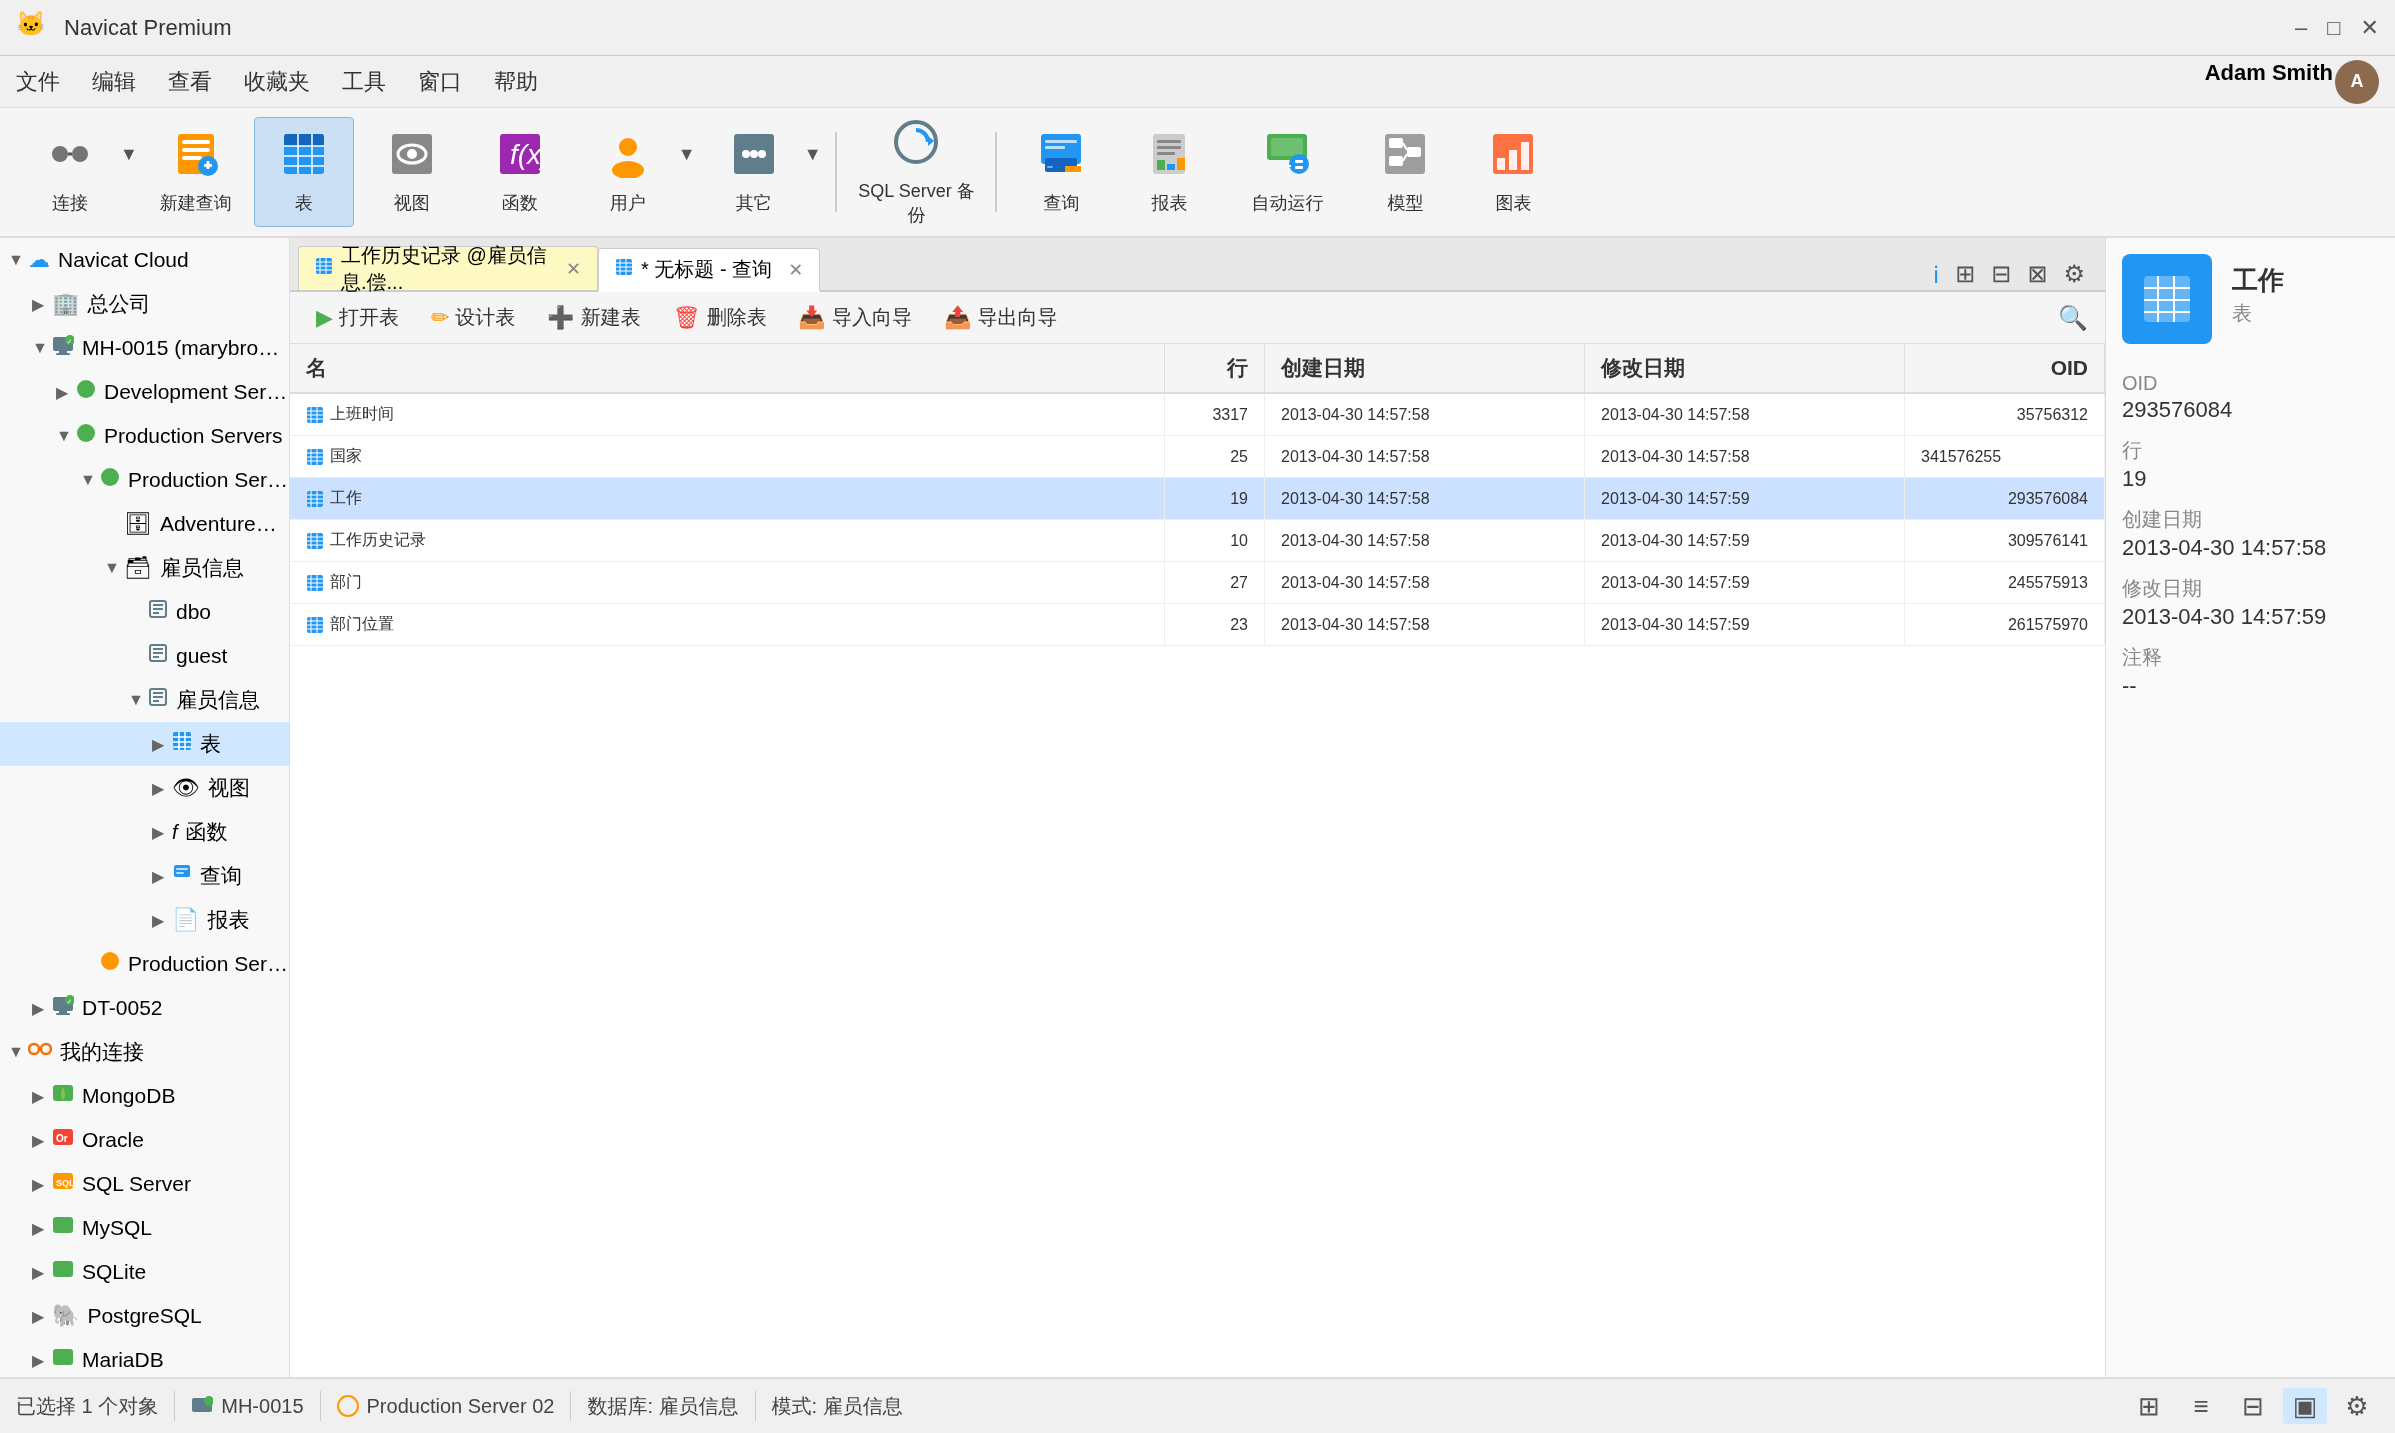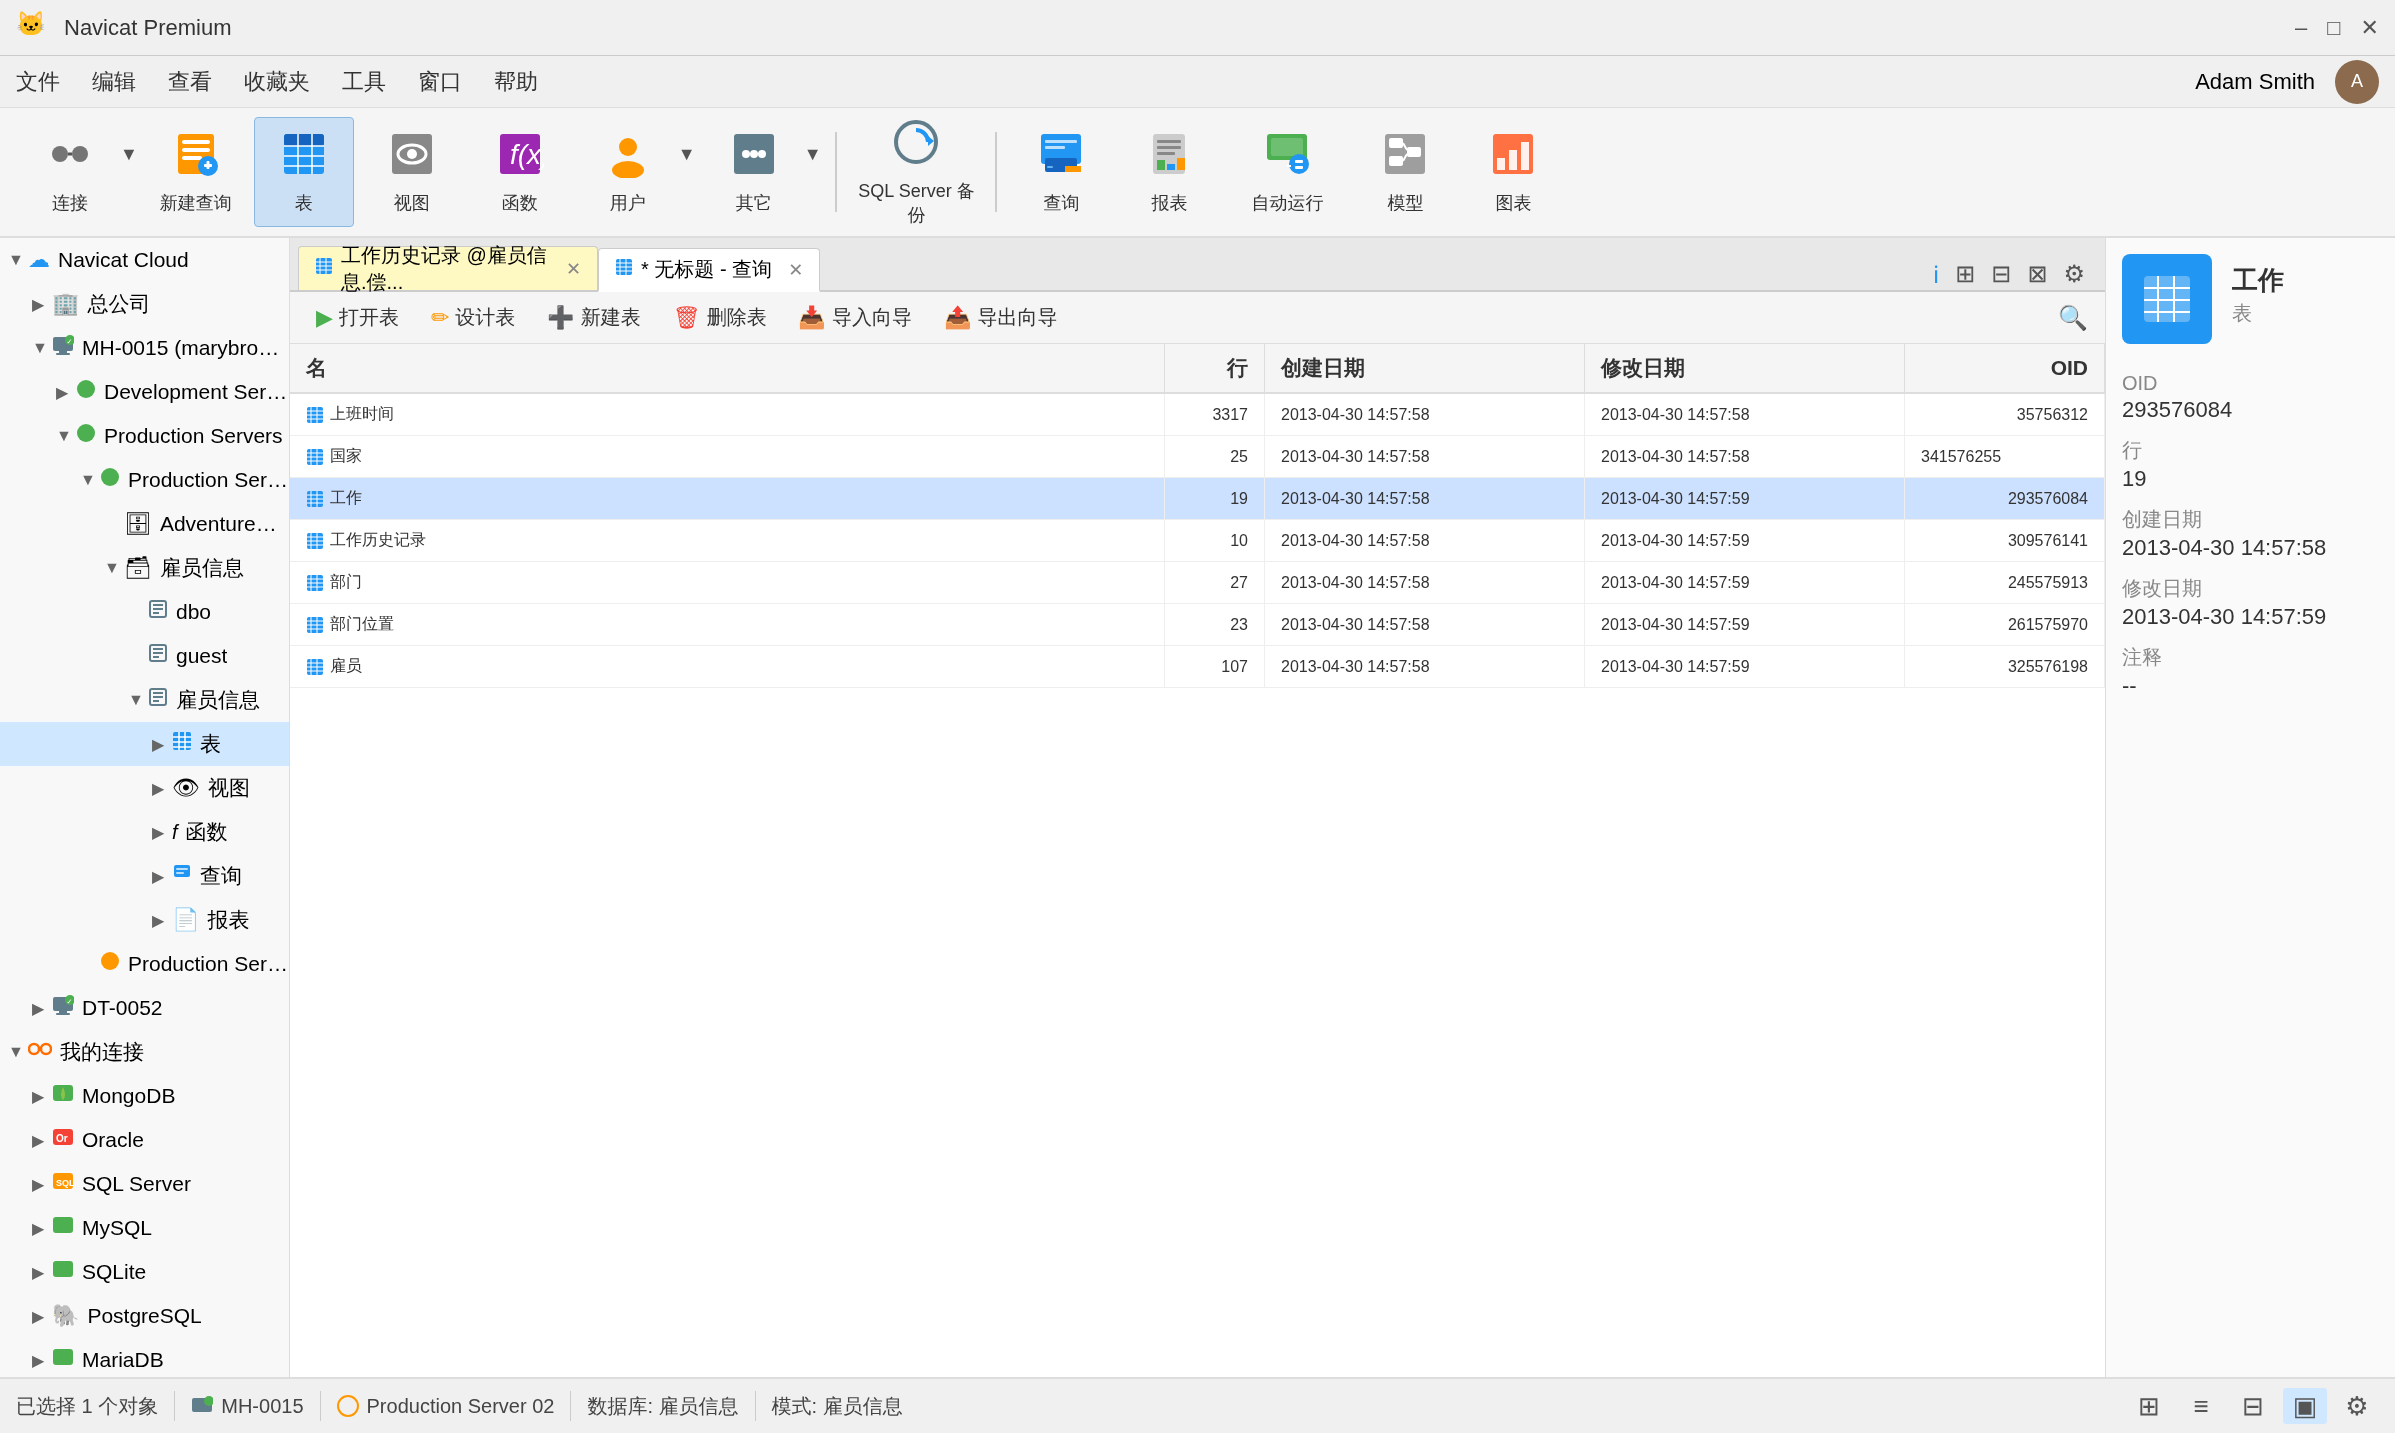--- a/index.html
+++ b/index.html
@@ -23,21 +23,21 @@
     .menubar {
       height: 52px;
       background: #f0f0f0;
       display: flex;
       align-items: center;
       padding: 0 16px;
       gap: 32px;
       border-bottom: 1px solid #ddd;
     }
     .menubar-item { font-size: 22px; color: #333; cursor: pointer; }
-    .menubar-user { margin-left: auto; display: flex; align-items: center; gap: 20px; font-size: 22px; }
+    .menubar-user { margin-left: auto; display: flex; gap: 2px; font-size: 22px; font-weight: bold; }
     .user-avatar { width: 44px; height: 44px; border-radius: 50%; background: #8B6A4E; display: flex; align-items: center; justify-content: center; color: white; font-size: 18px; }
 
     
     .toolbar {
       height: 130px;
       background: #f5f5f5;
       border-bottom: 2px solid #ddd;
       display: flex;
       align-items: center;
       padding: 0 20px;
@@ -861,36 +861,20 @@
           <line x1="1" y1="13" x2="17" y2="13" stroke="white" stroke-width="1"></line>
           <line x1="5" y1="1" x2="5" y2="17" stroke="white" stroke-width="1"></line>
           <line x1="11" y1="1" x2="11" y2="17" stroke="white" stroke-width="1"></line>
         </svg>部门位置
       </td>
       <td style="text-align:right;">23</td>
       <td>2013-04-30 14:57:58</td>
       <td>2013-04-30 14:57:59</td>
       <td style="text-align:right;">261575970</td>
     </tr>
-            <tr>
-      <td>
-        <svg width="18" height="18" viewBox="0 0 18 18" style="vertical-align:middle;margin-right:6px;">
-          <rect x="1" y="1" width="16" height="16" rx="2" fill="#2196F3"></rect>
-          <line x1="1" y1="5" x2="17" y2="5" stroke="white" stroke-width="1"></line>
-          <line x1="1" y1="9" x2="17" y2="9" stroke="white" stroke-width="1"></line>
-          <line x1="1" y1="13" x2="17" y2="13" stroke="white" stroke-width="1"></line>
-          <line x1="5" y1="1" x2="5" y2="17" stroke="white" stroke-width="1"></line>
-          <line x1="11" y1="1" x2="11" y2="17" stroke="white" stroke-width="1"></line>
-        </svg>雇员
-      </td>
-      <td style="text-align:right;">107</td>
-      <td>2013-04-30 14:57:58</td>
-      <td>2013-04-30 14:57:59</td>
-      <td style="text-align:right;">325576198</td>
-    </tr>
           </tbody>
       </table>
     </div>
   </div>
 
   <div class="right-panel">
     <div style="display:flex;align-items:center;gap:20px;margin-bottom:16px;">
       <div class="info-table-icon">
         <svg width="50" height="50" viewBox="0 0 50 50">
           <rect x="2" y="2" width="46" height="46" rx="4" fill="white" opacity="0.3"></rect>

